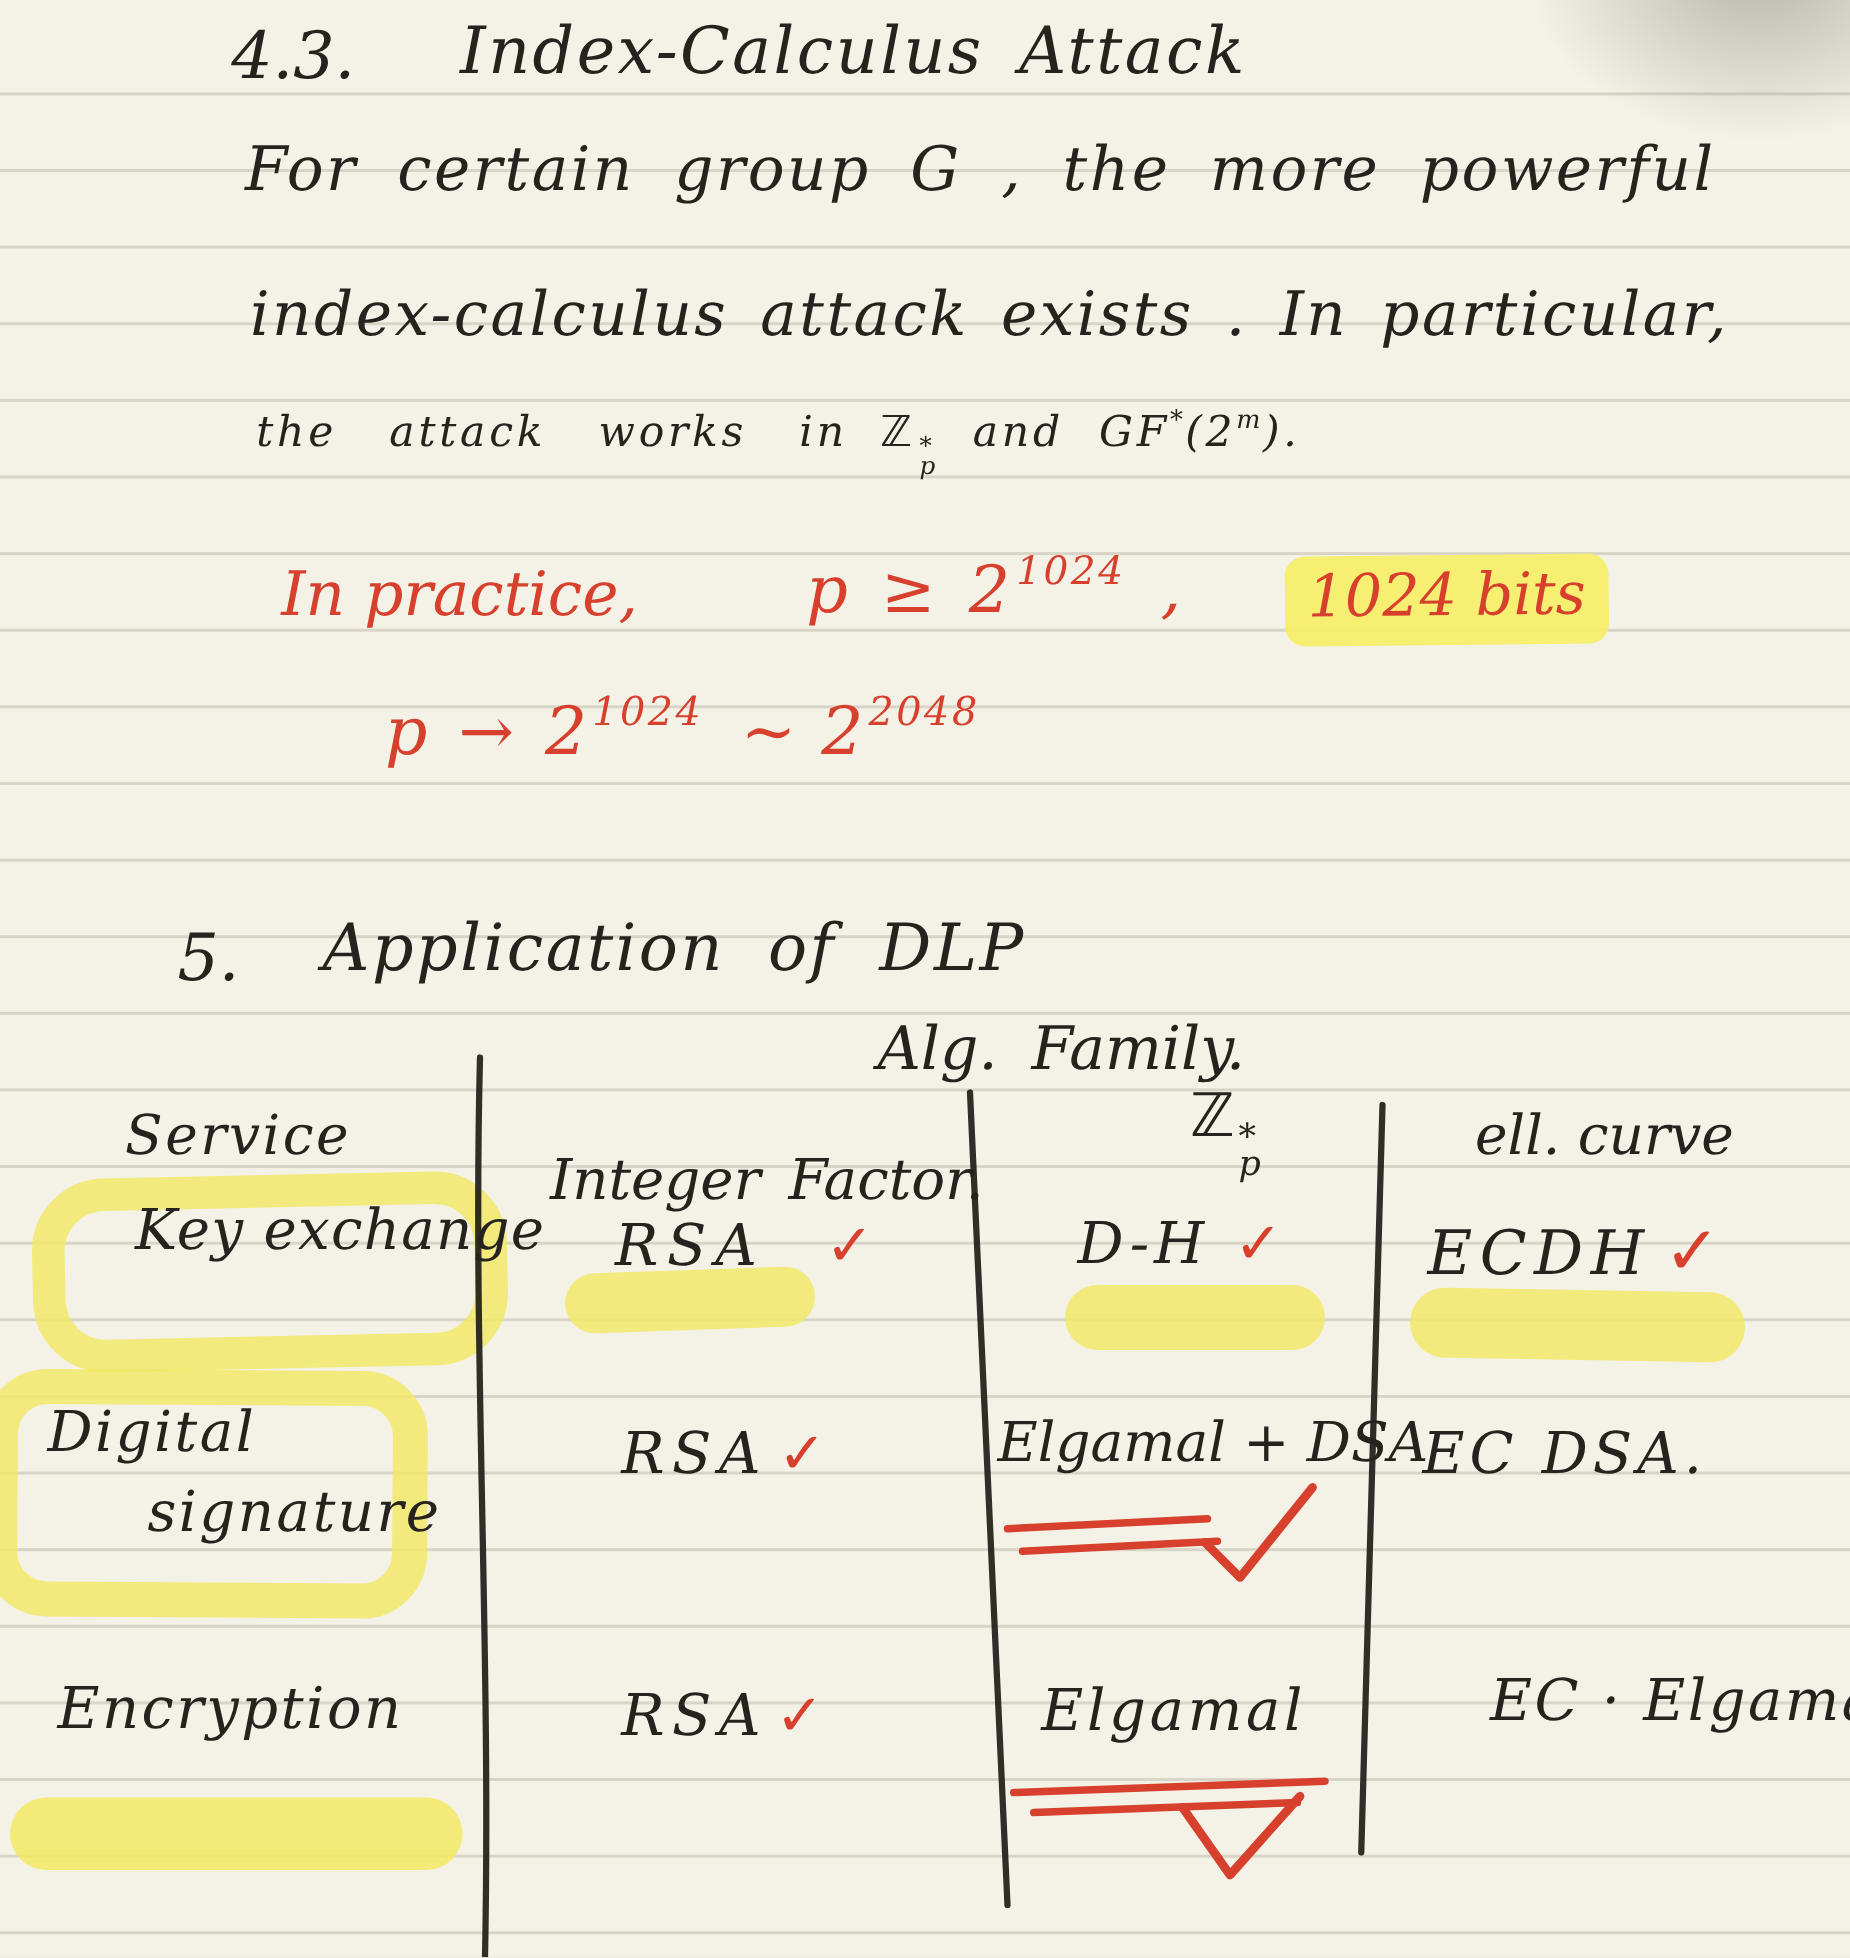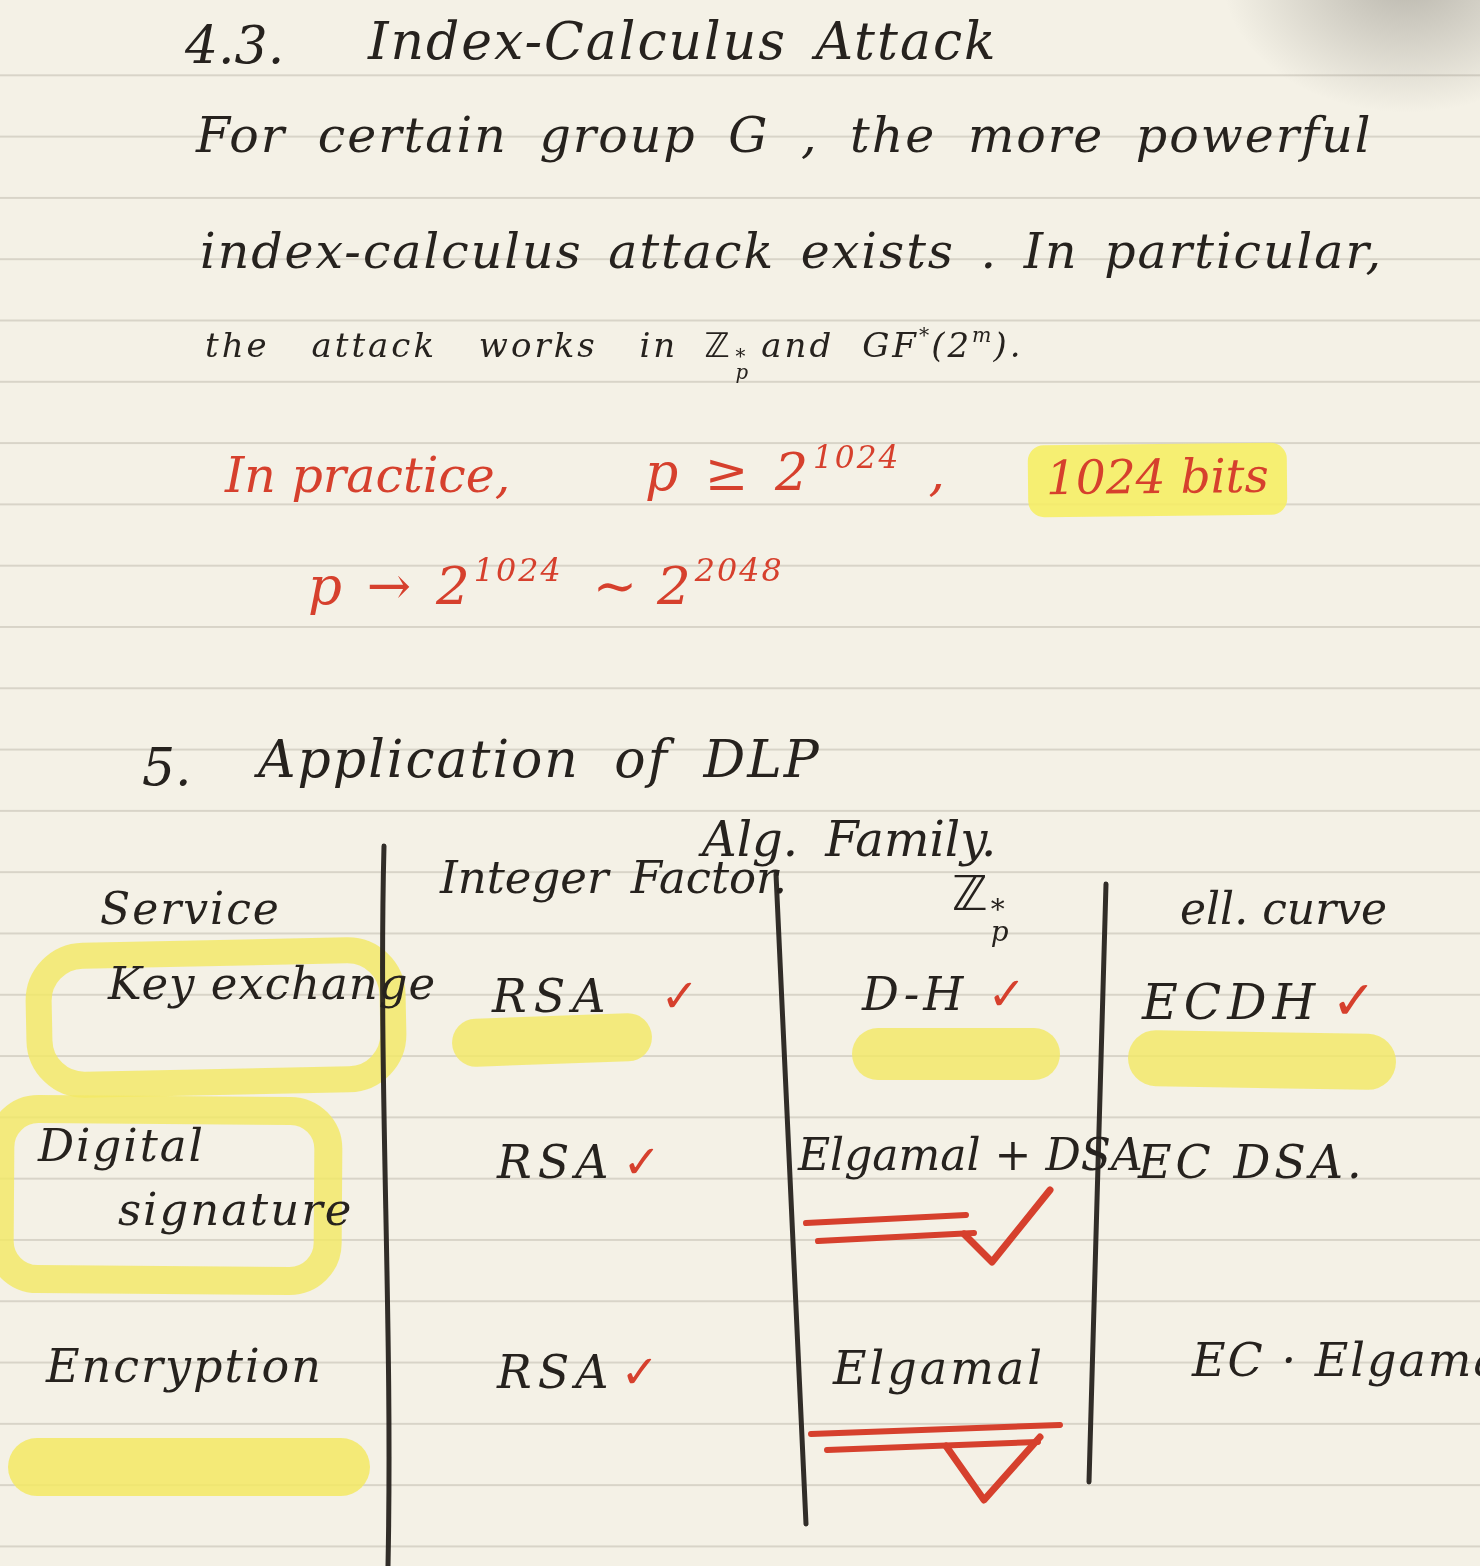--- a/index.html
+++ b/index.html
@@ -21,34 +21,34 @@
   .check{color:#d6402d;font-family:"DejaVu Sans",sans-serif;font-style:normal;font-weight:bold;}
   .zstack{display:inline-flex;flex-direction:column;align-items:flex-start;vertical-align:-0.34em;
           line-height:0.78;font-size:0.58em;margin-left:3px;letter-spacing:0;}
   
   #t-sec43-num{left:185px;top:16px;font-size:52px;}
   #t-sec43-title{left:368px;top:12px;font-size:52px;letter-spacing:2px;word-spacing:10px;}
   #t-line1{left:196px;top:108px;font-size:49px;letter-spacing:2px;word-spacing:14px;}
   #t-line2{left:200px;top:224px;font-size:49px;letter-spacing:2px;word-spacing:8px;}
   #t-line3{left:205px;top:324px;font-size:34px;letter-spacing:3px;word-spacing:28px;}
   #t-line3 .zpwrap{margin-left:26px;}
-  #t-line3 .conj{margin-left:13px;}
+  #t-line3 .conj{margin-left:30px;}
   #t-line3 .gfwrap{margin-left:28px;}
   #t-practice-label{left:225px;top:448px;font-size:49px;}
   #t-practice-expr{left:645px;top:440px;font-size:52px;letter-spacing:5px;}
   #t-practice-expr .comma{margin-left:28px;}
   #t-hl1024{left:1028px;top:444px;font-size:47px;background:rgba(246,238,98,0.88);
             padding:6px 18px 12px;border-radius:16px;transform:rotate(-0.6deg);}
   #t-approx{left:308px;top:552px;font-size:53px;letter-spacing:4px;}
   #t-approx .tilde{margin:0 16px 0 30px;}
   #t-sec5-num{left:142px;top:738px;font-size:52px;}
   #t-sec5-title{left:258px;top:730px;font-size:52px;letter-spacing:2px;word-spacing:16px;}
   #t-algfam{left:702px;top:812px;font-size:48px;word-spacing:12px;}
   #t-h-service{left:100px;top:884px;font-size:44px;letter-spacing:2px;}
-  #t-h-intfac{left:440px;top:852px;font-size:45px;word-spacing:8px;}
+  #t-h-intfac{left:440px;top:918px;font-size:45px;word-spacing:8px;}
   #t-h-zp{left:952px;top:866px;font-size:48px;}
   #t-h-curve{left:1180px;top:884px;font-size:44px;}
   #t-r1-service{left:108px;top:958px;font-size:45px;letter-spacing:1px;}
   #t-r1-rsa{left:492px;top:970px;font-size:46px;letter-spacing:7px;} #t-r1-rsa .check{margin-left:48px;}
   #t-r1-dh{left:862px;top:968px;font-size:46px;letter-spacing:4px;}  #t-r1-dh .check{margin-left:20px;}
   #t-r1-ecdh{left:1142px;top:970px;font-size:49px;letter-spacing:6px;} #t-r1-ecdh .check{margin-left:10px;font-size:54px;}
   #t-r2-digital{left:38px;top:1120px;font-size:45px;letter-spacing:2px;}
   #t-r2-signature{left:118px;top:1184px;font-size:45px;letter-spacing:2px;}
   #t-r2-rsa{left:497px;top:1136px;font-size:46px;letter-spacing:6px;} #t-r2-rsa .check{margin-left:8px;}
   #t-r2-elgdsa{left:798px;top:1130px;font-size:44px;}

